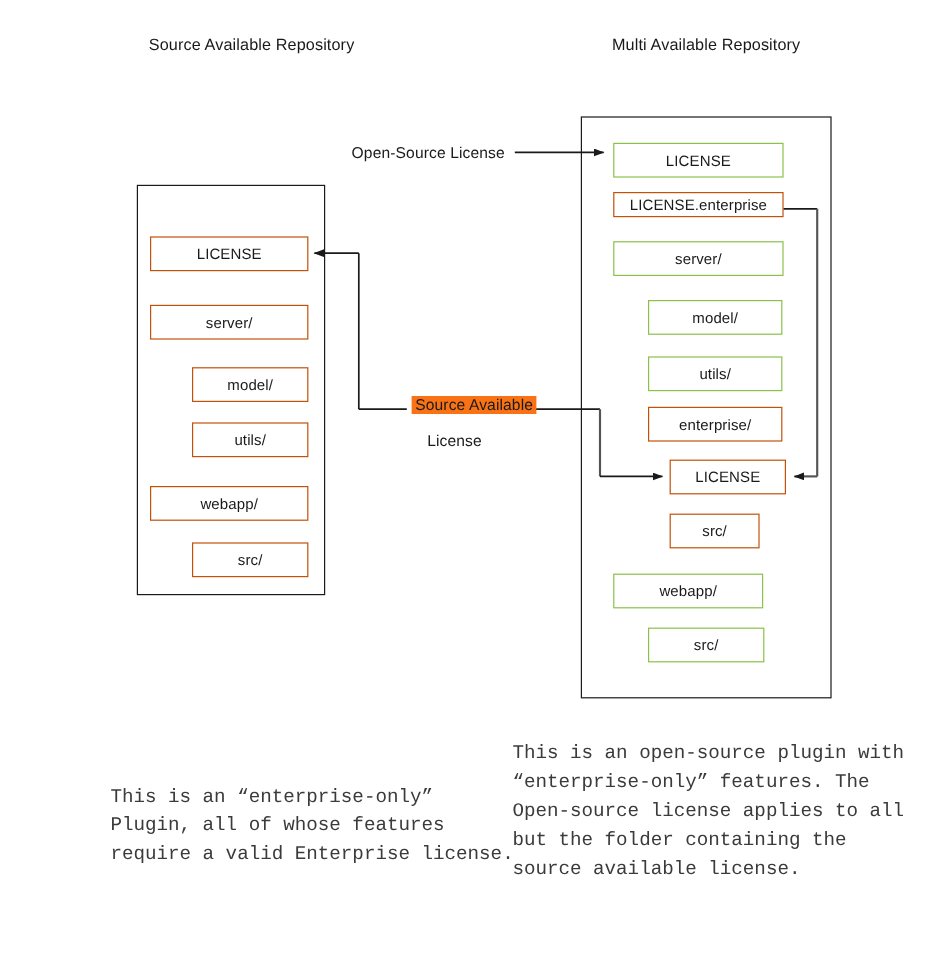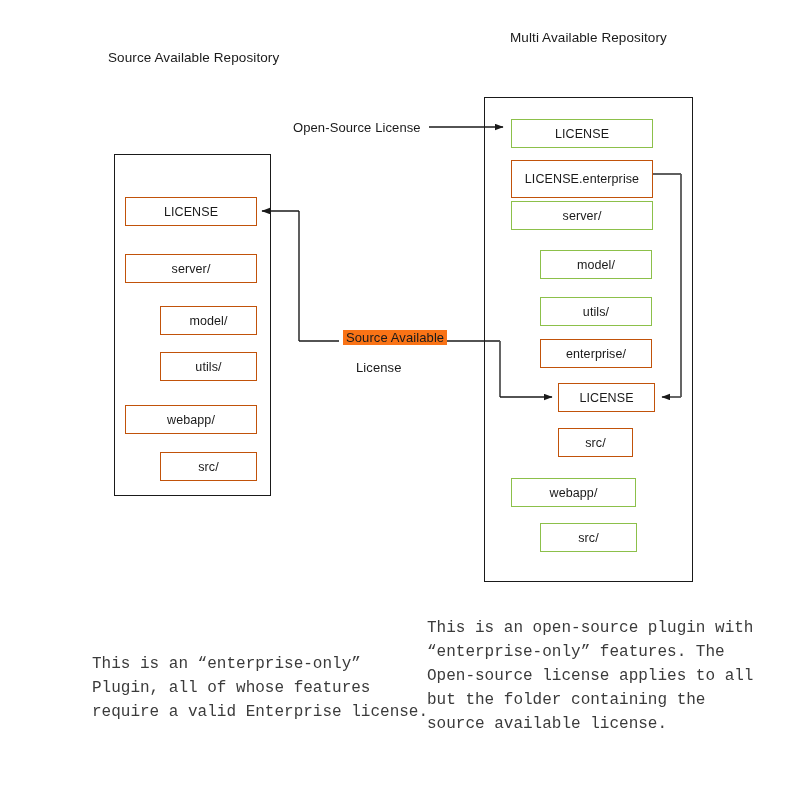--- a/index.html
+++ b/index.html
@@ -65,21 +65,21 @@
     line-height:24px;
     color:#3b3b3b;
     white-space:pre;
   }
 </style>
 </head>
 <body>
 
 <div id="stage">
 
-  <div class="hdr" style="left:108px;top:30px;margin-top:20px;">Source Available Repository</div>
+  <div class="hdr" style="left:124px;top:30px;">Source Available Repository</div>
   <div class="hdr" style="left:510px;top:30px;">Multi Available Repository</div>
 
   <div class="repo-frame" style="left:114px;top:154px;width:157px;height:342px;"></div>
   <div class="repo-frame" style="left:484px;top:97px;width:209px;height:485px;"></div>
 
   <div class="node orange" style="left:125px;top:197px;width:132px;height:29px;">
     <span>LICENSE</span>
   </div>
   <div class="node orange" style="left:125px;top:254px;width:132px;height:29px;">
     <span>server/</span>
@@ -93,21 +93,21 @@
   <div class="node orange" style="left:125px;top:405px;width:132px;height:29px;">
     <span>webapp/</span>
   </div>
   <div class="node orange" style="left:160px;top:452px;width:97px;height:29px;">
     <span>src/</span>
   </div>
 
   <div class="node green" style="left:511px;top:119px;width:142px;height:29px;">
     <span>LICENSE</span>
   </div>
-  <div class="node orange" style="left:511px;top:160px;width:142px;height:38px;">
+  <div class="node orange" style="left:511px;top:160px;width:142px;height:21px;">
     <span>LICENSE.enterprise</span>
   </div>
   <div class="node green" style="left:511px;top:201px;width:142px;height:29px;">
     <span>server/</span>
   </div>
   <div class="node green" style="left:540px;top:250px;width:112px;height:29px;">
     <span>model/</span>
   </div>
   <div class="node green" style="left:540px;top:297px;width:112px;height:29px;">
     <span>utils/</span>

